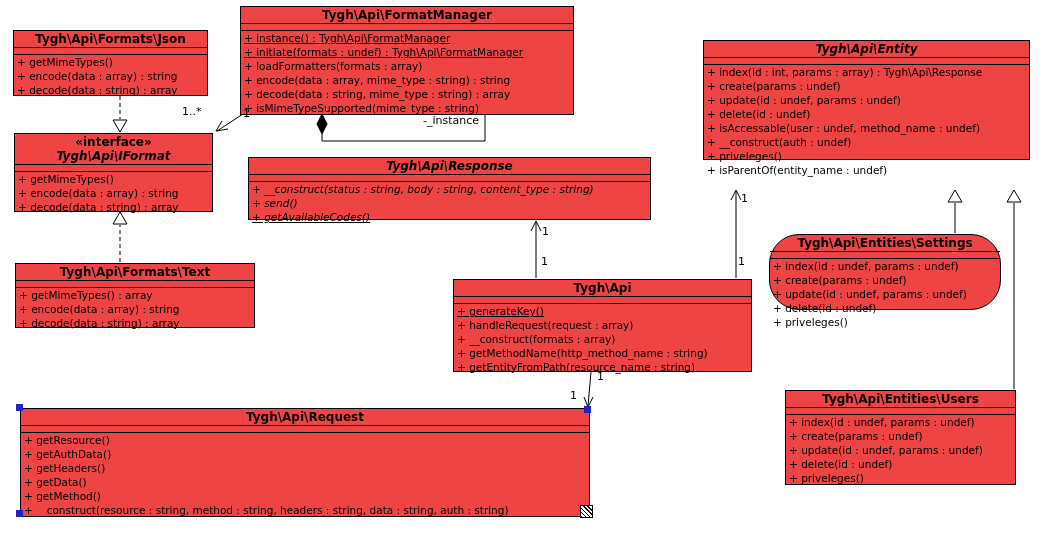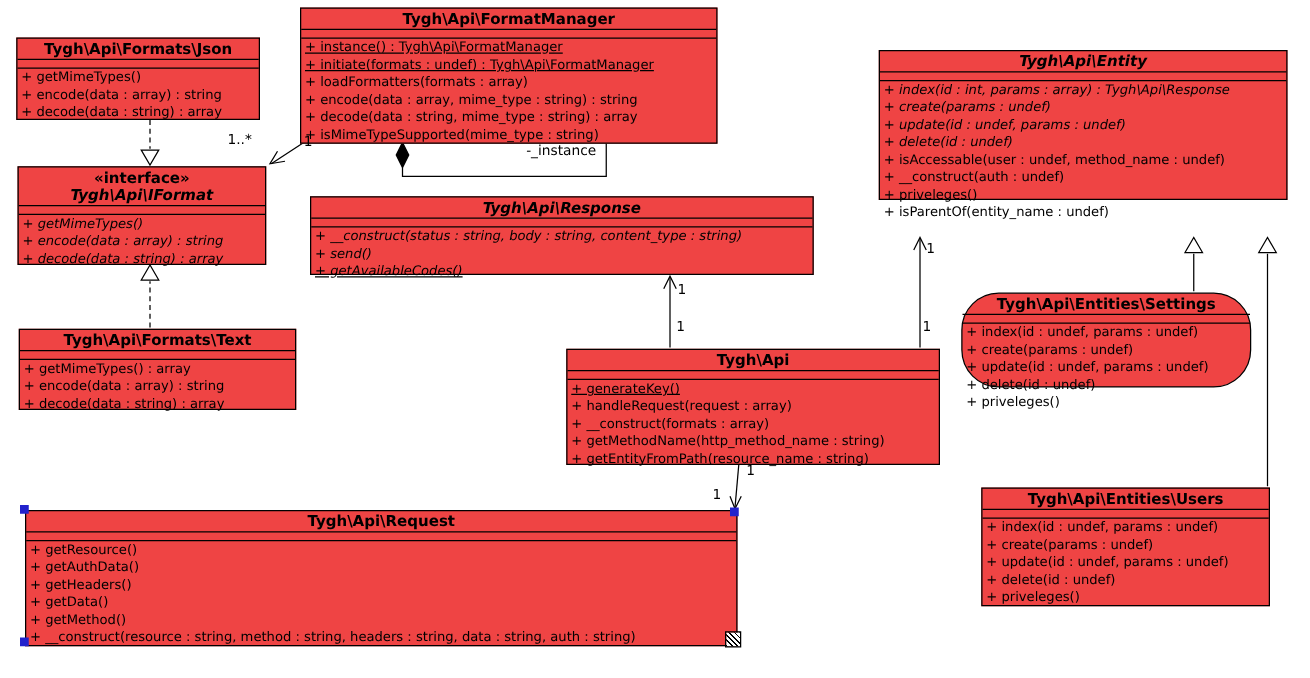--- a/index.html
+++ b/index.html
@@ -9,21 +9,21 @@
   .uml-class{position:absolute;background:#ef4444;border:1.5px solid #000;box-sizing:border-box;z-index:2;}
   .uml-title{border-bottom:1px solid #000;text-align:center;font-weight:bold;font-size:12px;
              line-height:14px;padding:1px 2px;white-space:nowrap;overflow:hidden;}
   .uml-title.abstract-title .cls-name{font-style:italic;}
   .stereotype{display:block;font-weight:bold;}
   .cls-name{display:block;}
   .uml-attrs{height:6px;border-bottom:1px solid #000;}
   .uml-methods{font-size:10.5px;line-height:14px;padding:0 3px;white-space:nowrap;overflow:hidden;}
   .uml-method{height:14px;}
   .uml-method.static{text-decoration:underline;}
-  .uml-method.abstract{font-style:italic;}
+  .uml-method.abstract{}
   .conn-label{position:absolute;font-size:11px;line-height:12px;z-index:3;background:transparent;}
   .sel-handle{position:absolute;width:7px;height:7px;z-index:4;display:none;}
   .sel-handle.hatch{width:11px;height:11px;border:1px solid #000;background:
      repeating-linear-gradient(45deg,#000 0,#000 1px,#fff 1px,#fff 3px);}
 </style>
 </head>
 <body>
 
 <div id="canvas">
 
@@ -137,21 +137,21 @@
         <span class="cls-name">Tygh\Api\Response</span>
       </div>
     <div class="uml-attrs"></div>
     <div class="uml-methods">
         <div class="uml-method">+ __construct(status : string, body : string, content_type : string)</div>
         <div class="uml-method">+ send()</div>
         <div class="uml-method static">+ getAvailableCodes()</div>
       </div>
   </div>
 
-  <div class="uml-class" style="left:15px;top:263px;width:222px;height:65px;">
+  <div class="uml-class" style="left:15px;top:263px;width:240px;height:65px;">
     <div class="uml-title">
         <span class="cls-name">Tygh\Api\Formats\Text</span>
       </div>
     <div class="uml-attrs"></div>
     <div class="uml-methods">
         <div class="uml-method">+ getMimeTypes() : array</div>
         <div class="uml-method">+ encode(data : array) : string</div>
         <div class="uml-method">+ decode(data : string) : array</div>
       </div>
   </div>
@@ -208,21 +208,21 @@
         <div class="uml-method">+ getAuthData()</div>
         <div class="uml-method">+ getHeaders()</div>
         <div class="uml-method">+ getData()</div>
         <div class="uml-method">+ getMethod()</div>
         <div class="uml-method">+ __construct(resource : string, method : string, headers : string, data : string, auth : string)</div>
       </div>
   </div>
 
   <span class="conn-label" style="left:182px;top:106px;">1..*</span>
   <span class="conn-label" style="left:243px;top:108px;">1</span>
-  <span class="conn-label" style="left:402px;top:115px;width:75px;text-align:right;">-_instance</span>
+  <span class="conn-label" style="left:423px;top:115px;width:75px;">-_instance</span>
   <span class="conn-label" style="left:542px;top:226px;">1</span>
   <span class="conn-label" style="left:541px;top:256px;">1</span>
   <span class="conn-label" style="left:741px;top:193px;">1</span>
   <span class="conn-label" style="left:738px;top:256px;">1</span>
   <span class="conn-label" style="left:597px;top:371px;">1</span>
   <span class="conn-label" style="left:570px;top:390px;">1</span>
 
   <div class="sel-handle" style="left: 16px; top: 404px; display: block; background: rgb(34, 34, 204);"></div>
   <div class="sel-handle" style="left: 584px; top: 406px; display: block; background: rgb(34, 34, 204);"></div>
   <div class="sel-handle" style="left: 16px; top: 510px; display: block; background: rgb(34, 34, 204);"></div>

